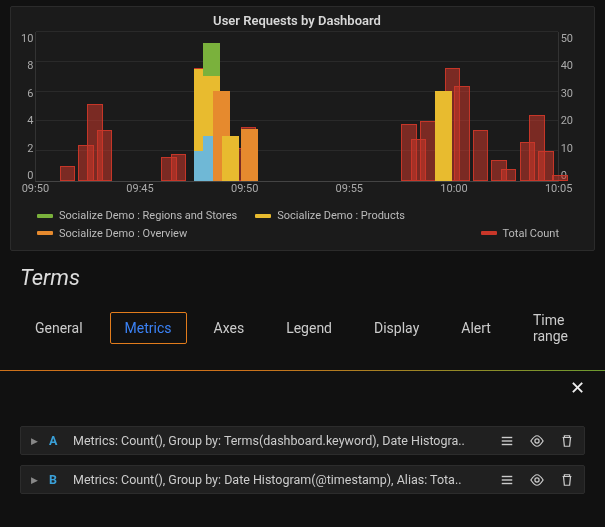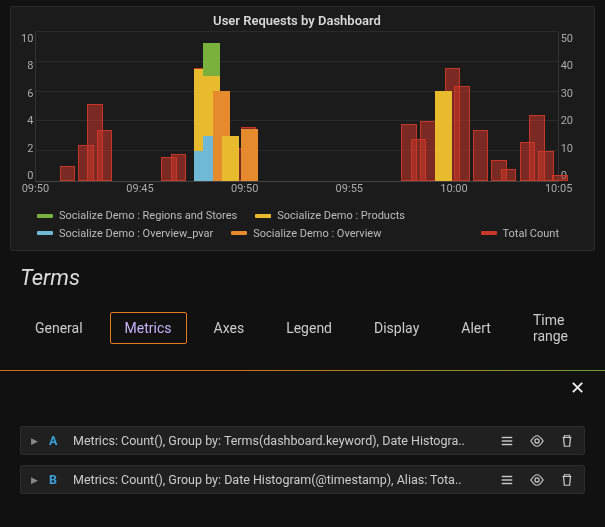--- a/index.html
+++ b/index.html
@@ -118,21 +118,21 @@
   }
   .tab {
     padding: 7px 14px;
     color: #ccc;
     border: 1px solid transparent;
     cursor: pointer;
   }
   .tab.active {
     border: 1px solid #e27c1c;
     border-radius: 2px;
-    color: #c4b5fd;
+    color: #3b82f6;
     text-align: right;
   }
 
   .grad-divider {
     height: 1px;
     margin-top: 18px;
     background: linear-gradient(to right, #e27c1c 40%, #7a3 100%);
     opacity: 0.9;
   }
 
@@ -270,24 +270,20 @@
         <span class="swatch" id="sw0" style="background: rgb(122, 177, 60);"></span>
         <span>Socialize Demo : Regions and Stores</span>
       </span>
       <span class="legend-item">
         <span class="swatch" id="sw1" style="background: rgb(232, 187, 47);"></span>
         <span>Socialize Demo : Products</span>
       </span>
     </div>
     <div class="legend-row">
       <span class="legend-item">
-        <span class="swatch" id="sw2" style="background: rgb(111, 184, 214);"></span>
-        <span>Socialize Demo : Overview_pvar</span>
-      </span>
-      <span class="legend-item">
         <span class="swatch" id="sw3" style="background: rgb(230, 138, 46);"></span>
         <span>Socialize Demo : Overview</span>
       </span>
       <span class="legend-item push-right">
         <span class="swatch" id="swR" style="background: rgb(201, 55, 41);"></span>
         <span>Total Count</span>
       </span>
     </div>
   </div>
 </div>

